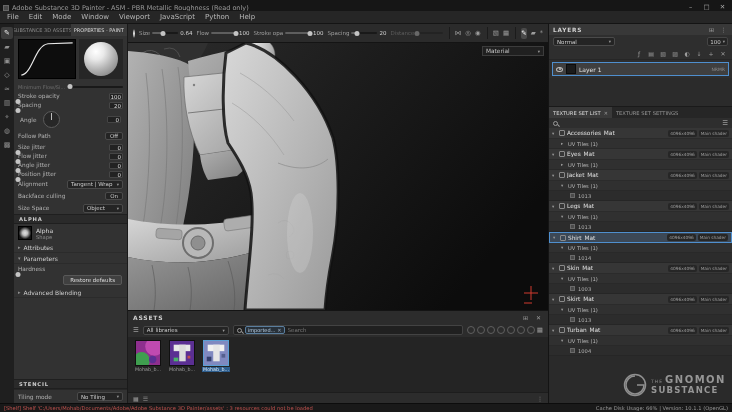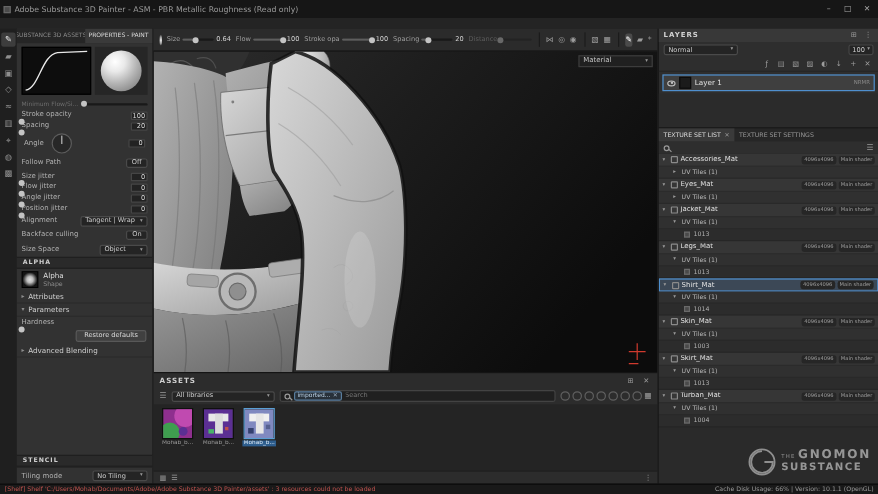--- a/index.html
+++ b/index.html
@@ -195,20 +195,30 @@
 <div class="app">
 
   <div class="titlebar">
     <span class="app-ico"></span>
     <span class="title-text">Adobe Substance 3D Painter - ASM - PBR Metallic Roughness (Read only)</span>
     <span class="win-btn">–</span>
     <span class="win-btn">□</span>
     <span class="win-btn">✕</span>
   </div>
 
+  <div class="menubar">
+    <span class="menu-item">File</span>
+    <span class="menu-item">Edit</span>
+    <span class="menu-item">Mode</span>
+    <span class="menu-item">Window</span>
+    <span class="menu-item">Viewport</span>
+    <span class="menu-item">JavaScript</span>
+    <span class="menu-item">Python</span>
+    <span class="menu-item">Help</span>
+  </div>
 
   <div class="toolstrip">
     <span class="tool active">✎</span>
     <span class="tool">▰</span>
     <span class="tool">▣</span>
     <span class="tool">◇</span>
     <span class="tool">≈</span>
     <span class="tool">▥</span>
     <span class="tool">⌖</span>
     <span class="tool">◍</span>

